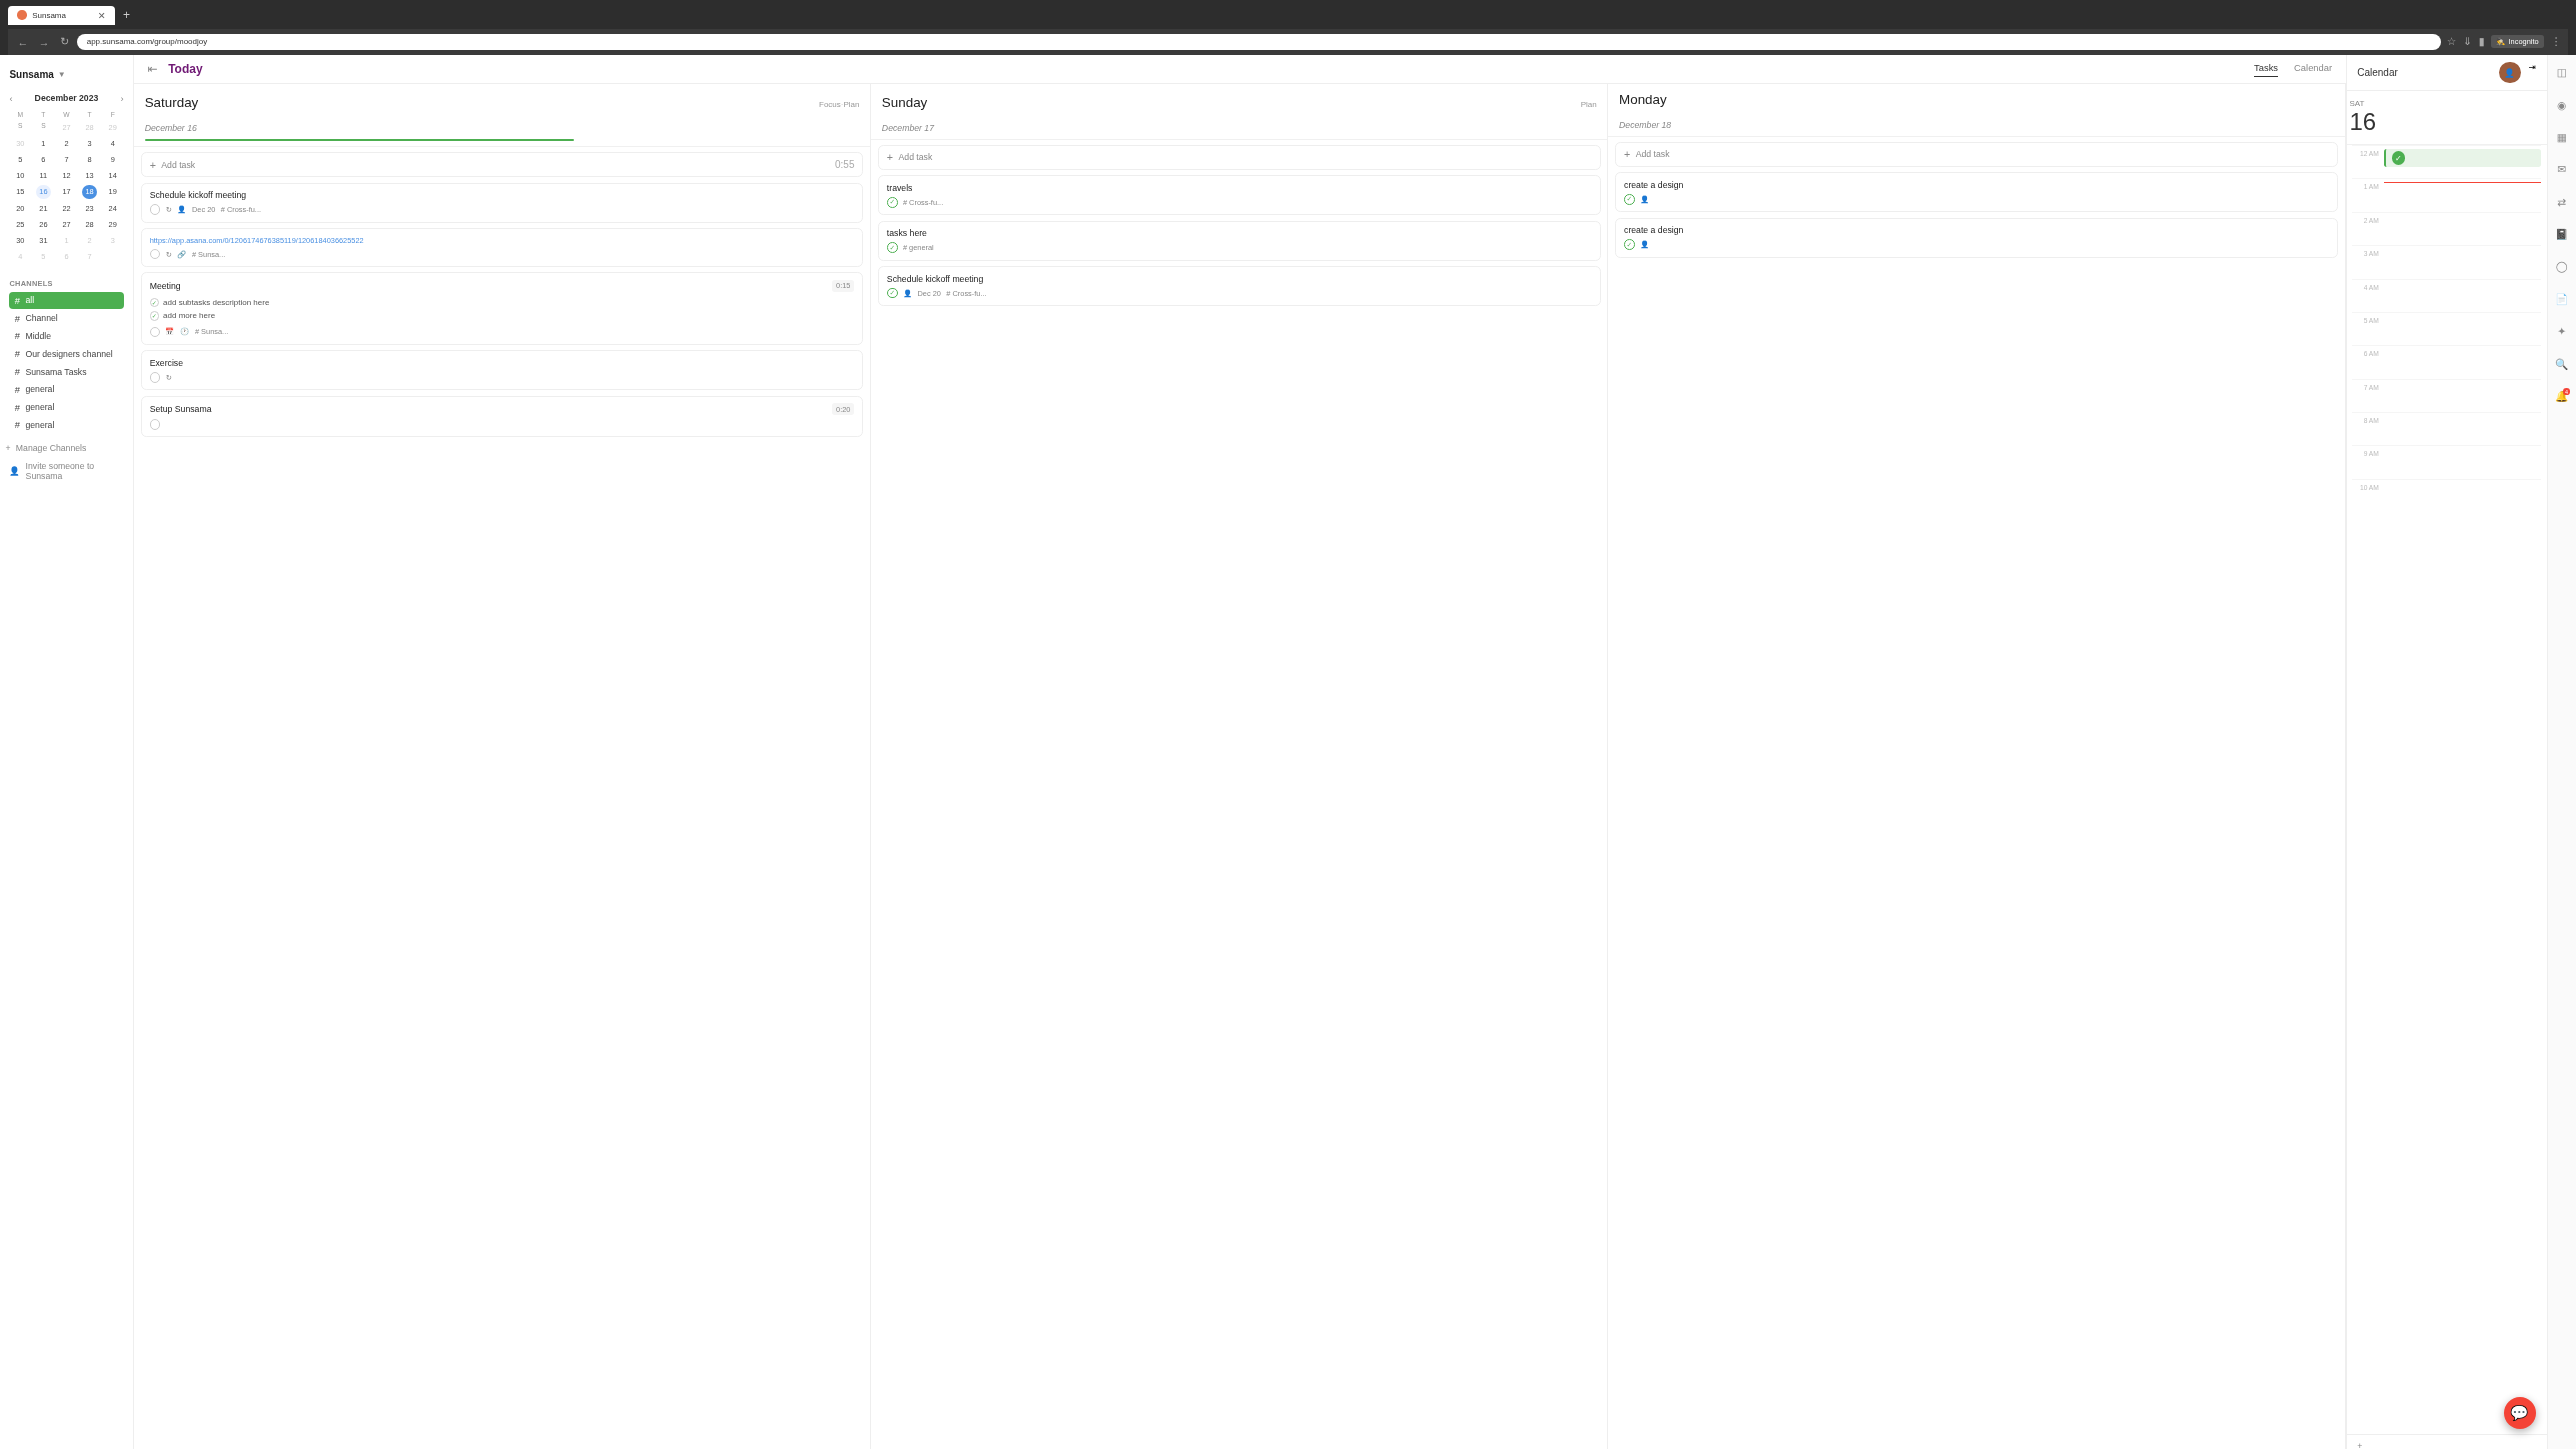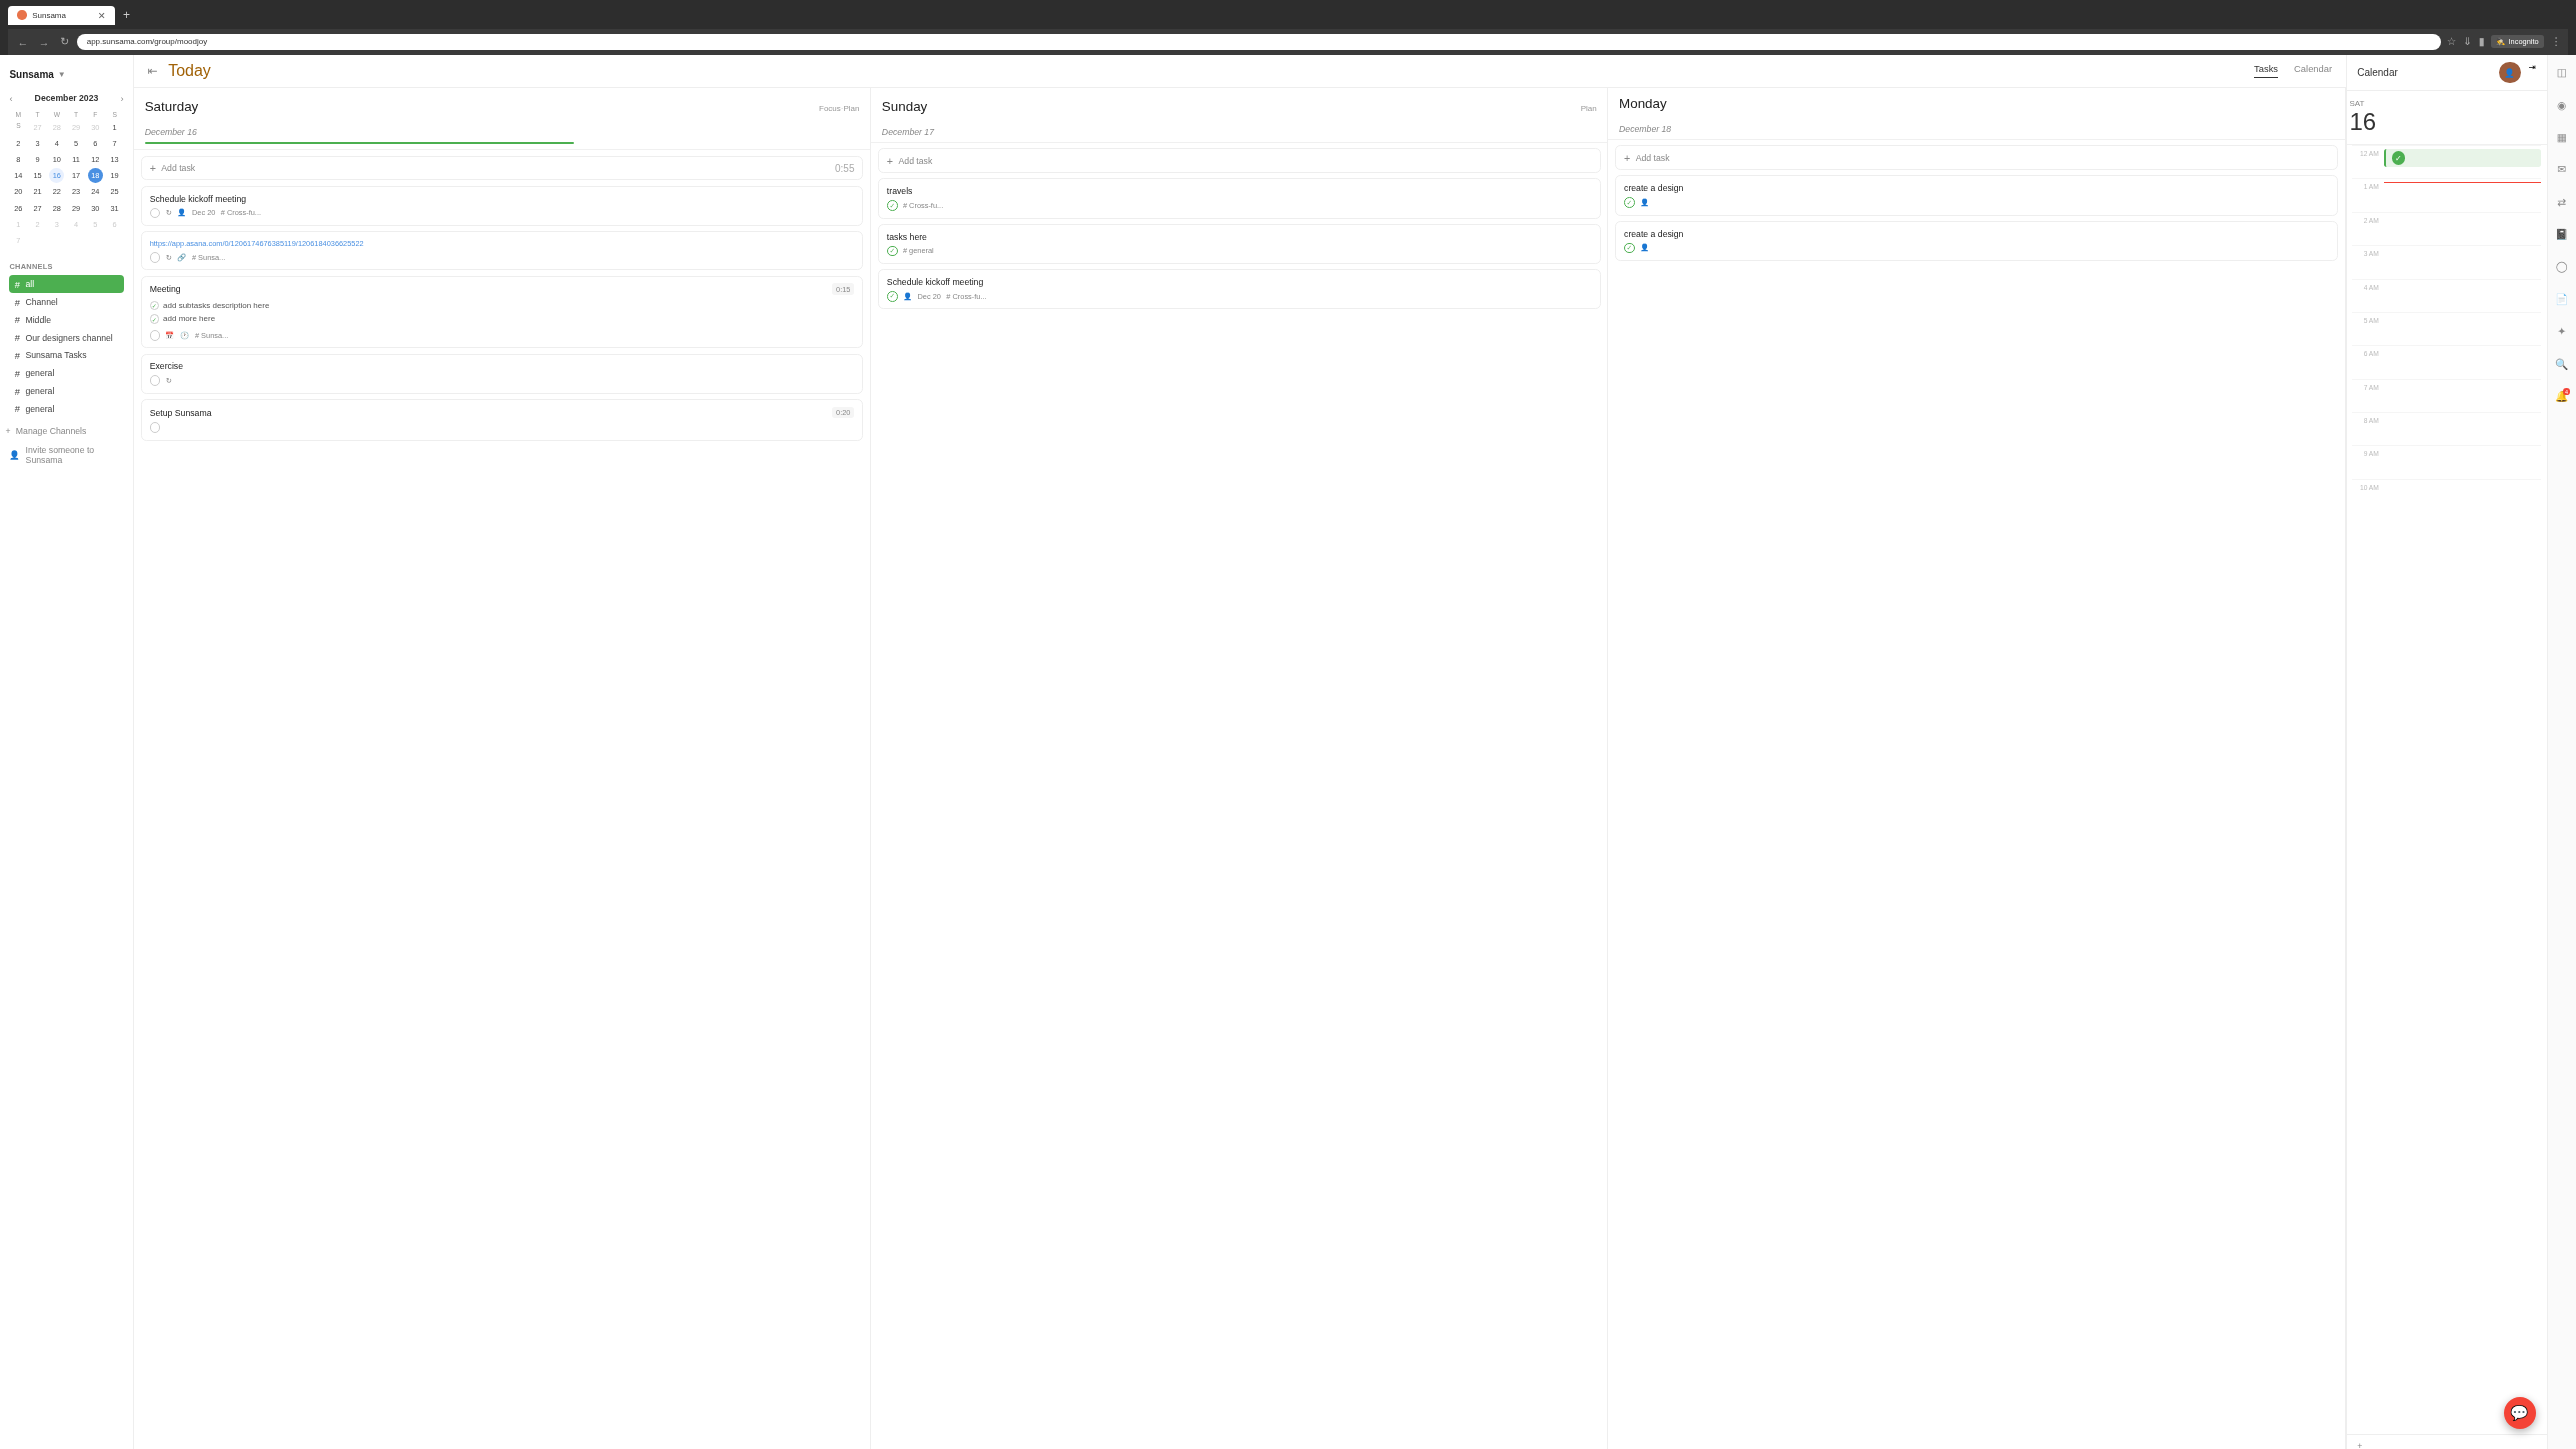--- a/index.html
+++ b/index.html
@@ -24,40 +24,40 @@
     
     .sidebar { width: 134px; min-width: 134px; background: #fff; border-right: 0.7px solid #eee; display: flex; flex-direction: column; padding: 8px 0; overflow-y: auto; }
     .sidebar-header { padding: 5.4px 9.4px 8px; display: flex; align-items: center; gap: 4px; font-weight: 600; font-size: 10px; color: #222; }
     .sidebar-header-arrow { color: #888; font-size: 8px; }
 
     
     .mini-calendar { padding: 5.4px 9.4px 9.4px; }
     .mini-cal-header { display: flex; align-items: center; justify-content: space-between; margin-bottom: 5.4px; }
     .mini-cal-title { font-size: 8.7px; font-weight: 600; color: #333; }
     .mini-cal-nav { color: #888; cursor: pointer; font-size: 9.4px; background: none; border: none; }
-    .mini-cal-grid { display: grid; grid-template-columns: repeat(6, 1fr); gap: 1.3px; text-align: center; }
+    .mini-cal-grid { display: grid; grid-template-columns: repeat(5, 1fr); gap: 1.3px; text-align: center; }
     .mini-cal-day-header { font-size: 6.7px; color: #999; font-weight: 500; padding: 1.3px; }
     .mini-cal-day { font-size: 7.4px; color: #444; padding: 2px 1.3px; cursor: pointer; border-radius: 50%; width: 14.8px; height: 14.8px; display: flex; align-items: center; justify-content: center; margin: 0 auto; }
     .mini-cal-day.today { background: #4A90E2; color: #fff; border-radius: 50%; }
     .mini-cal-day.selected { background: #e8f0fe; color: #4A90E2; border-radius: 50%; }
     .mini-cal-day.other-month { color: #ccc; }
 
     .channels-section { padding: 5.4px 9.4px; }
     .channels-label { font-size: 7.4px; font-weight: 600; color: #888; text-transform: uppercase; letter-spacing: 0.3px; margin-bottom: 4px; }
     .channel-item { display: flex; align-items: center; gap: 5.4px; padding: 3.4px 5.4px; border-radius: 4px; cursor: pointer; color: #444; font-size: 8.7px; }
     .channel-item.active { background: #4CAF50; color: #fff; }
     .channel-hash { font-size: 9.4px; color: inherit; }
     .manage-channels { padding: 3.4px 5.4px; font-size: 8.7px; color: #888; cursor: pointer; display: flex; align-items: center; gap: 5.4px; }
     .invite-section { padding: 5.4px 9.4px; display: flex; align-items: center; gap: 5.4px; font-size: 8.7px; color: #888; cursor: pointer; }
 
     
     .main-content { flex: 1; display: flex; flex-direction: column; overflow: hidden; }
     .main-header { display: flex; align-items: center; padding: 6.7px 13.4px; border-bottom: 0.7px solid #eee; gap: 10.7px; }
     .collapse-btn { color: #888; font-size: 12px; cursor: pointer; }
-    .today-btn { font-size: 16px; font-weight: 400; color: #a16207; cursor: pointer; }
+    .today-btn { font-size: 12px; font-weight: 700; color: #701a75; cursor: pointer; }
     .header-tabs { margin-left: auto; display: flex; gap: 16px; }
     .header-tab { font-size: 9.4px; color: #888; cursor: pointer; padding-bottom: 2.7px; }
     .header-tab.active { color: #333; border-bottom: 1.3px solid #333; }
 
     
     .days-container { display: flex; flex: 1; overflow-x: auto; overflow-y: hidden; }
     .day-column { flex: 1; min-width: 188px; border-right: 0.7px solid #eee; display: flex; flex-direction: column; overflow: hidden; }
     .day-header { padding: 8px 10.7px 5.4px; border-bottom: 0.7px solid #f0f0f0; }
     .day-name { font-size: 13.4px; font-weight: 500; color: #222; }
     .day-date { font-size: 8.7px; color: #888; margin-top: 13px; font-style: italic; }

